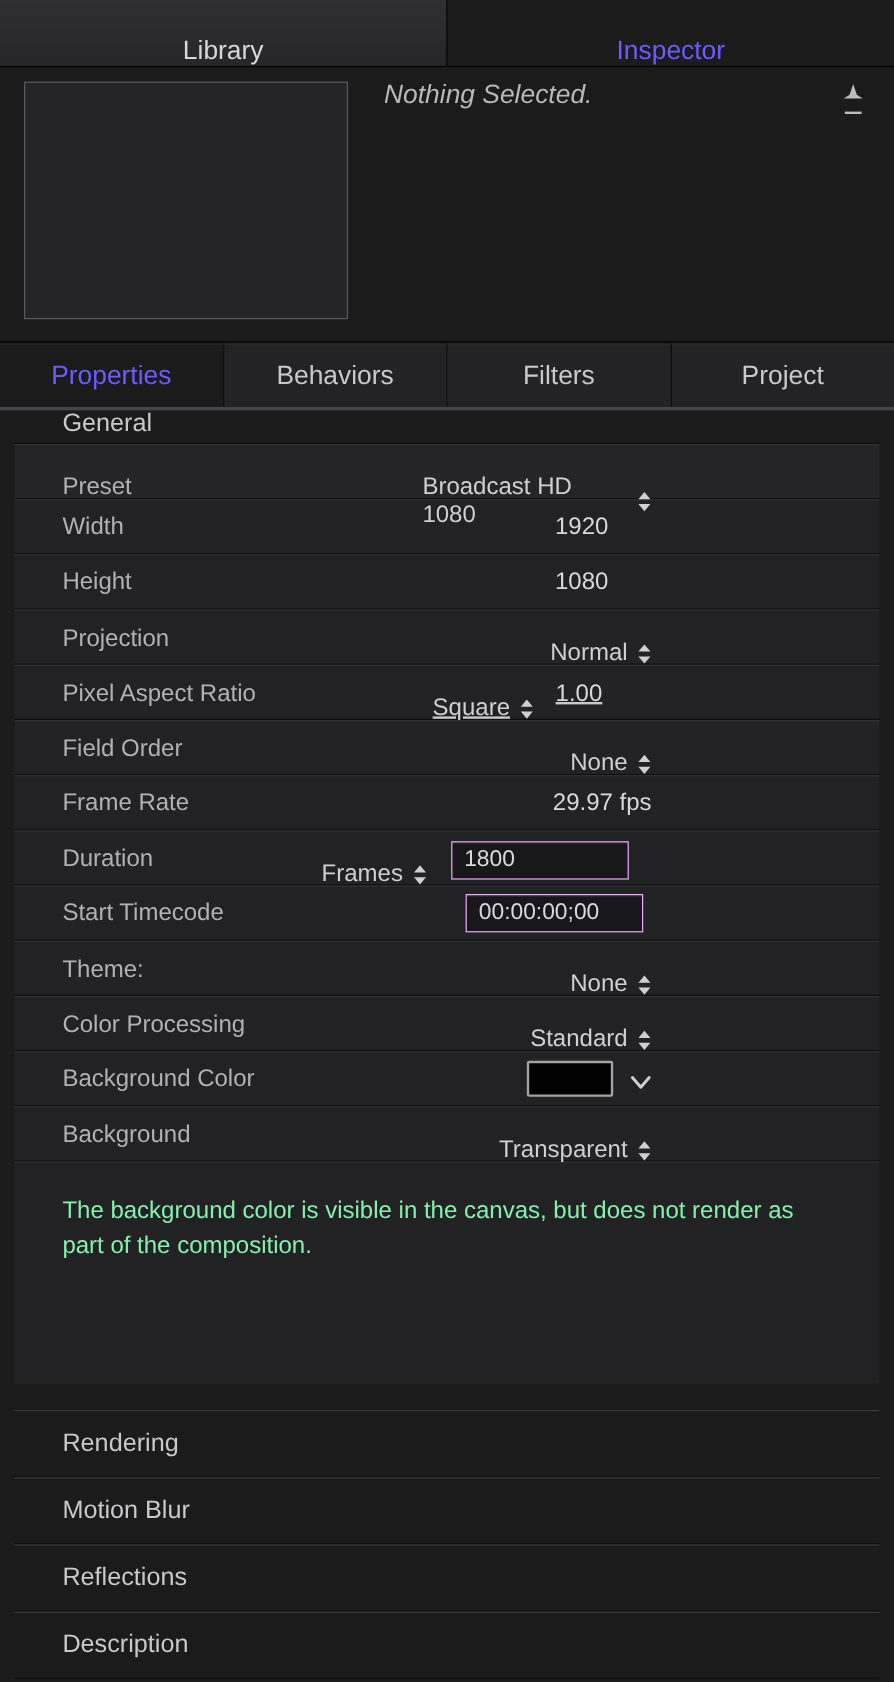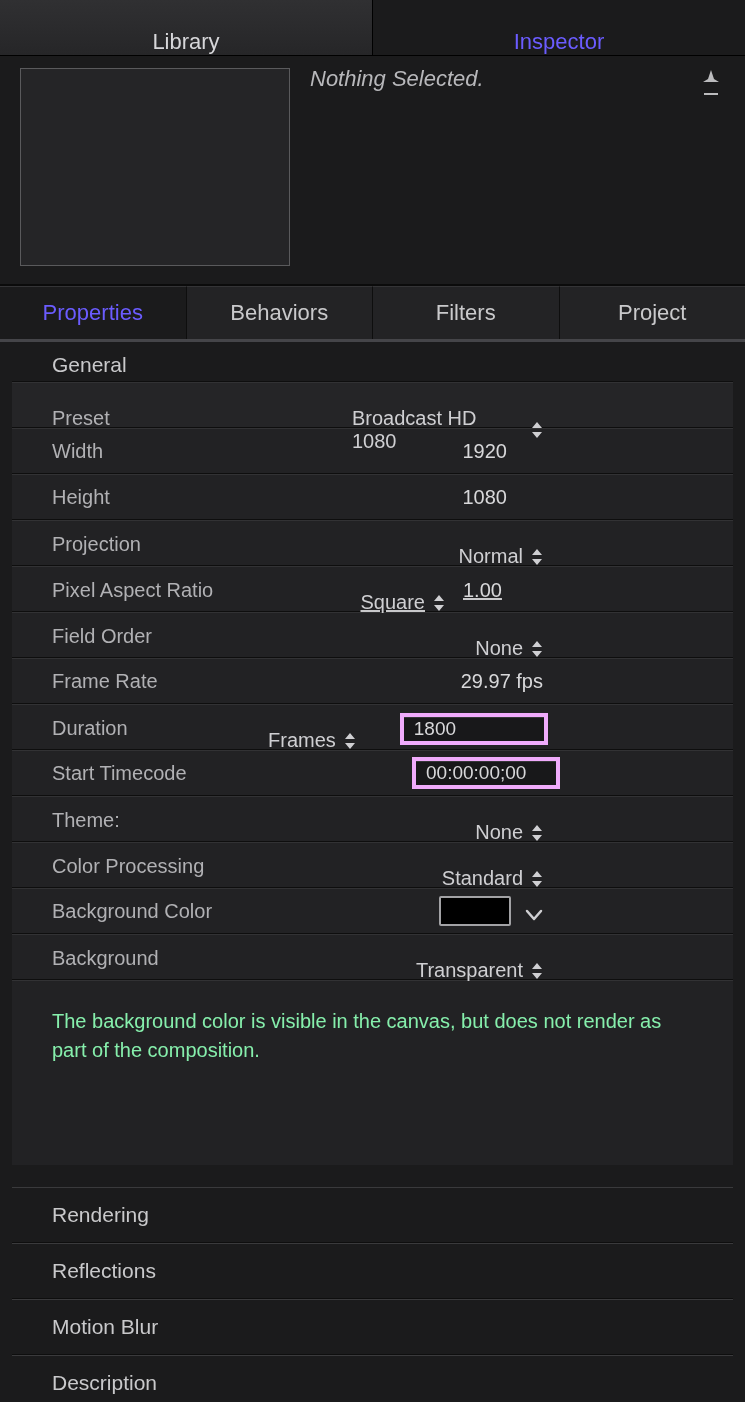--- a/index.html
+++ b/index.html
@@ -52,21 +52,21 @@
     top: 12px;
     left: 20px;
     width: 270px;
     height: 198px;
     background: #252527;
     border: 1px solid #5a5a5c;
   }
   .selection-text {
     position: absolute;
     top: 10px;
-    left: 310px;
+    left: 320px;
     font-style: italic;
     font-size: 22px;
     color: #b8b8bb;
   }
   .pin {
     position: absolute;
     top: 12px;
     right: 18px;
     width: 28px;
     height: 32px;
@@ -96,21 +96,21 @@
   .sub-tab.active {
     color: #6b5cff;
     background: #1b1b1c;
   }
 
   
   .panel-pad {
     padding: 0 12px;
   }
   .section-header {
-    height: 40px;
+    height: 28px;
     display: flex;
     align-items: flex-end;
     padding-bottom: 4px;
     padding-left: 40px;
     color: #c9c9cb;
     font-size: 21px;
     border-bottom: 1px solid #0e0e0e;
   }
   .section-header.collapsed {
     height: 56px;
@@ -164,25 +164,24 @@
     font-size: 20px;
   }
 
   .value-box {
     display: inline-flex;
     align-items: center;
     height: 32px;
     min-width: 148px;
     padding: 0 10px;
     background: #18181a;
-    border: 4px solid #f0abfc;
+    border: 1px solid #f0abfc;
     box-shadow: inset 0 1px 0 #363638;
     color: #d8d8da;
     font-size: 19px;
-    margin-left: 24px;
   }
 
   .color-swatch {
     display: inline-block;
     width: 72px;
     height: 30px;
     background: #000;
     border: 2px solid #a2a2a5;
     border-radius: 2px;
   }
@@ -425,22 +424,22 @@
   </div>
 
   <div class="note-area">The background color is visible in the canvas, but does not render as part of the composition.</div>
 
   <div class="spacer-between"></div>
 
   <div class="section-header collapsed">
     <span>Rendering</span>
   </div>
   <div class="section-header collapsed">
+    <span>Motion Blur</span>
+  </div>
+  <div class="section-header collapsed">
     <span>Reflections</span>
-  </div>
-  <div class="section-header collapsed">
-    <span>Motion Blur</span>
   </div>
   <div class="section-header collapsed">
     <span>Description</span>
   </div>
 
 </div>
 
 </body></html>

